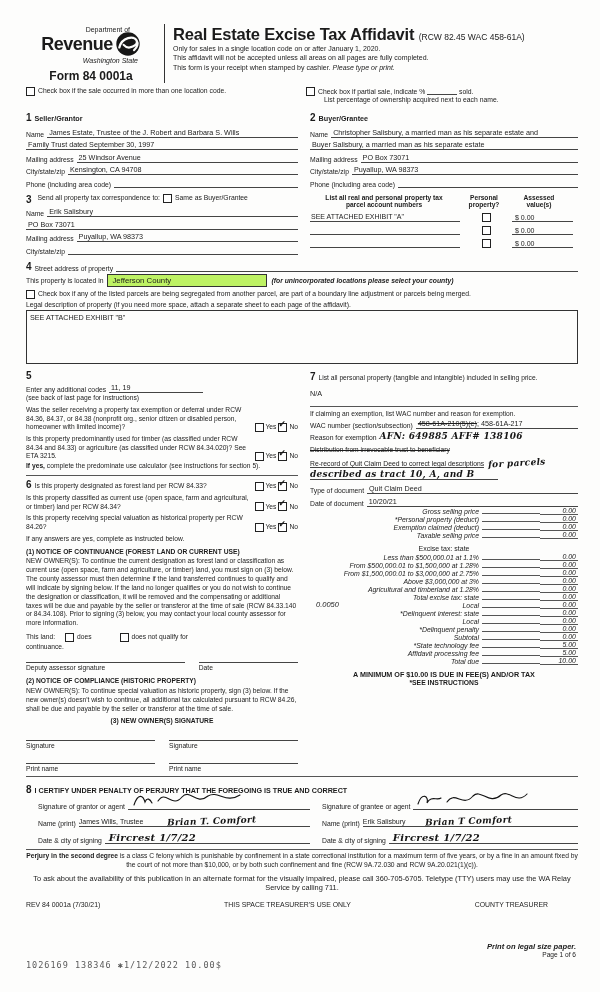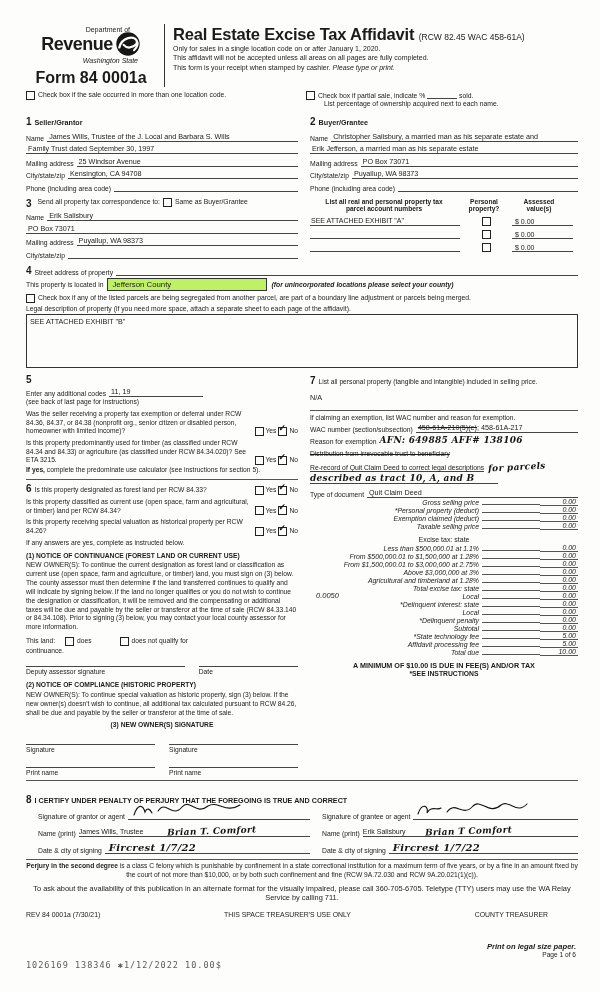--- a/index.html
+++ b/index.html
@@ -10,21 +10,21 @@
   .cols{display:flex;gap:12px;}
   .colL{width:272px;flex:none;}
   .colR{flex:1;min-width:0;}
   
   .hdr{display:flex;margin-bottom:4px;}
   .hdr-left{width:130px;flex:none;text-align:center;padding-top:2px;}
   .dept{font-size:7px;text-align:right;padding-right:26px;}
   .rev-row{display:flex;justify-content:center;align-items:center;margin-top:-2px;}
   .rev{font-size:18px;font-weight:bold;letter-spacing:-.5px;}
   .wa{font-size:7px;font-style:italic;text-align:right;padding-right:18px;}
-  .formno{font-size:16px;font-weight:bold;margin-top:5px;}
+  .formno{font-size:12px;font-weight:bold;margin-top:5px;}
   .hdr-div{width:1px;background:#333;margin:0 8px;flex:none;}
   .hdr-right{flex:1;padding-top:1px;}
   .title{font-size:16.5px;font-weight:bold;letter-spacing:-.2px;}
   .titleref{font-size:8.5px;}
   .note{font-size:7px;line-height:1.35;}
   
   .cb{display:inline-block;width:7px;height:7px;border:1px solid #222;vertical-align:-1px;position:relative;background:#fff;flex:none;}
   .cb .ck{position:absolute;left:-1px;top:-4px;font-size:9px;font-weight:bold;color:#111;line-height:1;}
   .cbrow{display:flex;justify-content:space-between;font-size:6.8px;margin:3px 0 4px 0;}
   .blank{display:inline-block;border-bottom:1px solid #444;min-width:30px;height:7px;vertical-align:-1px;}
@@ -118,21 +118,21 @@
       </div>
       <div style="padding-left:18px;">List percentage of ownership acquired next to each name.</div>
     </div>
   </div>
 
   <div class="cols">
     <div class="colL">
       <div><span class="secnum">1</span><span class="sechead">Seller/Grantor</span></div>
       <div class="fl">
           <span class="lbl">Name</span>
-          <span class="val">James Wills, Trustee of the J. Local and Barbara S. Wills</span>
+          <span class="val">James Estate, Trustee of the J. Robert and Barbara S. Wills</span>
         </div>
       <div class="fl">
           <span class="val">Family Trust dated September 30, 1997</span>
         </div>
       <div class="fl">
           <span class="lbl">Mailing address</span>
           <span class="val">25 Windsor Avenue</span>
         </div>
       <div class="fl">
           <span class="lbl">City/state/zip</span>
@@ -143,21 +143,21 @@
           <span class="val"></span>
         </div>
     </div>
     <div class="colR">
       <div><span class="secnum">2</span><span class="sechead">Buyer/Grantee</span></div>
       <div class="fl">
           <span class="lbl">Name</span>
           <span class="val">Christopher Salisbury, a married man as his separate estate and</span>
         </div>
       <div class="fl">
-          <span class="val">Erik Jefferson, a married man as his separate estate</span>
+          <span class="val">Buyer Salisbury, a married man as his separate estate</span>
         </div>
       <div class="fl">
           <span class="lbl">Mailing address</span>
           <span class="val">PO Box 73071</span>
         </div>
       <div class="fl">
           <span class="lbl">City/state/zip</span>
           <span class="val">Puyallup, WA  98373</span>
         </div>
       <div class="fl">
@@ -362,20 +362,24 @@
       <div class="p strike" style="margin-top:5px;">Distribution from irrevocable trust to beneficiary</div>
       <div style="display:flex;align-items:flex-end;font-size:6.8px;margin-top:3px;">
         <span class="hwline">Re-record of Quit Claim Deed to correct legal descriptions</span>
         <span class="hw" style="margin-left:4px;transform:rotate(-3deg);">for parcels</span>
       </div>
       <div class="hw hwline" style="margin-top:1px;width:70%;">described as tract 10, A, and B</div>
       <div class="fl" style="margin-top:5px;">
           <span class="lbl">Type of document</span>
           <span class="val">Quit Claim Deed</span>
         </div>
+      <div class="fl">
+          <span class="lbl">Date of document</span>
+          <span class="val">10/20/21</span>
+        </div>
 
       <div>
 
           <div class="amt">
             <span class="pfx"></span>
             <span class="albl">Gross selling price</span>
             <span class="lead"></span>
             <span class="aval">0.00</span>
           </div>
 
@@ -502,21 +506,21 @@
             <span class="lead"></span>
             <span class="aval">10.00</span>
           </div>
         </div>
 
       <div class="center b" style="font-size:7.2px;margin-top:5px;">A MINIMUM OF $10.00 IS DUE IN FEE(S) AND/OR TAX</div>
       <div class="center b" style="font-size:6.8px;">*SEE INSTRUCTIONS</div>
     </div>
   </div>
 
-  <div style="margin-top:4px;border-top:1px solid #555;padding-top:13px;">
+  <div style="margin-top:4px;border-top:1px solid #555;padding-top:7px;">
     <div style="font-size:7.2px;"><span class="secnum">8</span><span class="b">I CERTIFY UNDER PENALTY OF PERJURY THAT THE FOREGOING IS TRUE AND CORRECT</span></div>
     <div class="cols" style="padding-left:12px;">
       <div class="colL">
         <div class="s8row">
           <span class="lbl">Signature of grantor or agent</span>
           <span class="sigline">
             <svg class="sig" width="120" height="22" viewBox="0 0 120 22">
               <path d="M6 16 C10 4 15 6 17 13 C19 8 22 10 24 14 M30 12 C38 0 44 20 54 8 C62 -1 68 17 80 7 C90 1 98 15 112 6" stroke="#111" stroke-width="1.1" fill="none" stroke-linecap="round"></path>
             </svg>
           </span>

